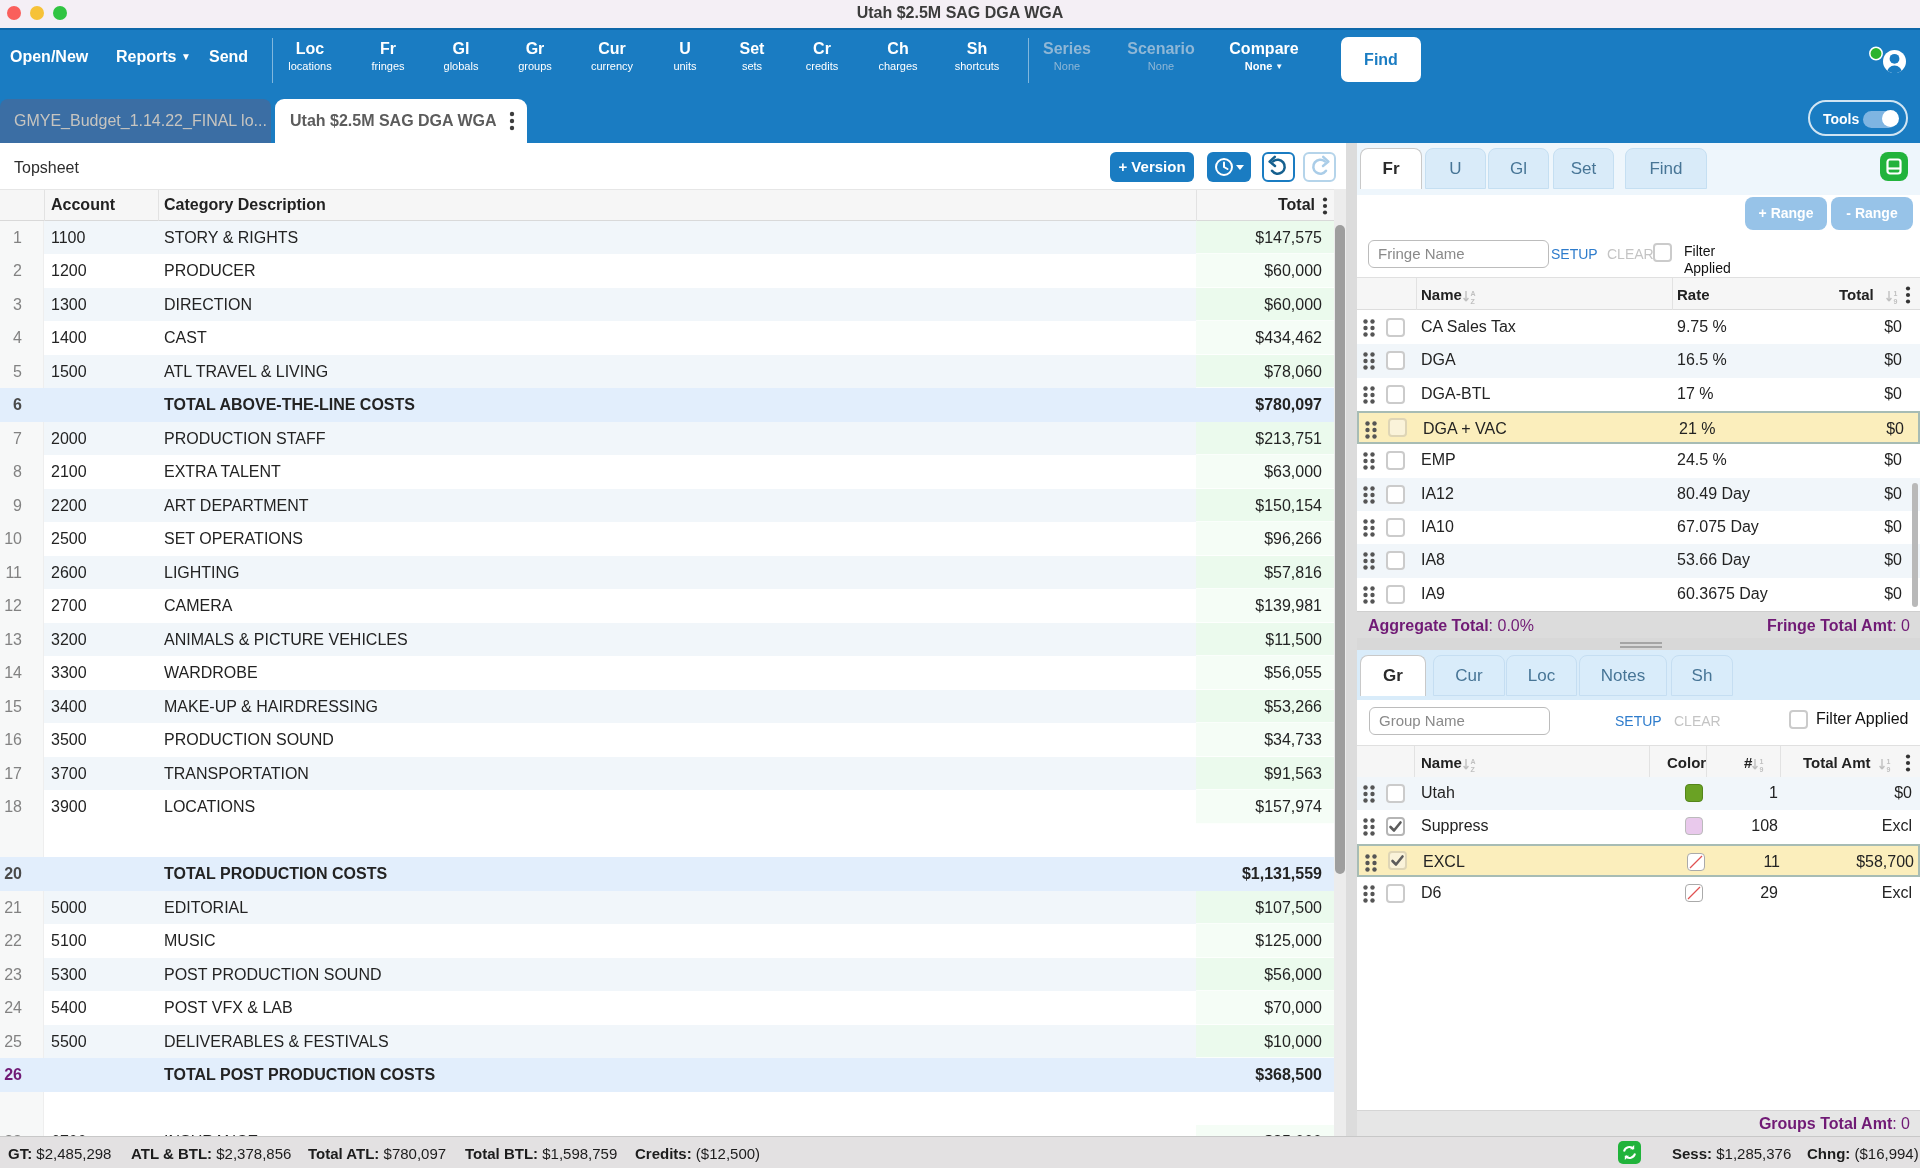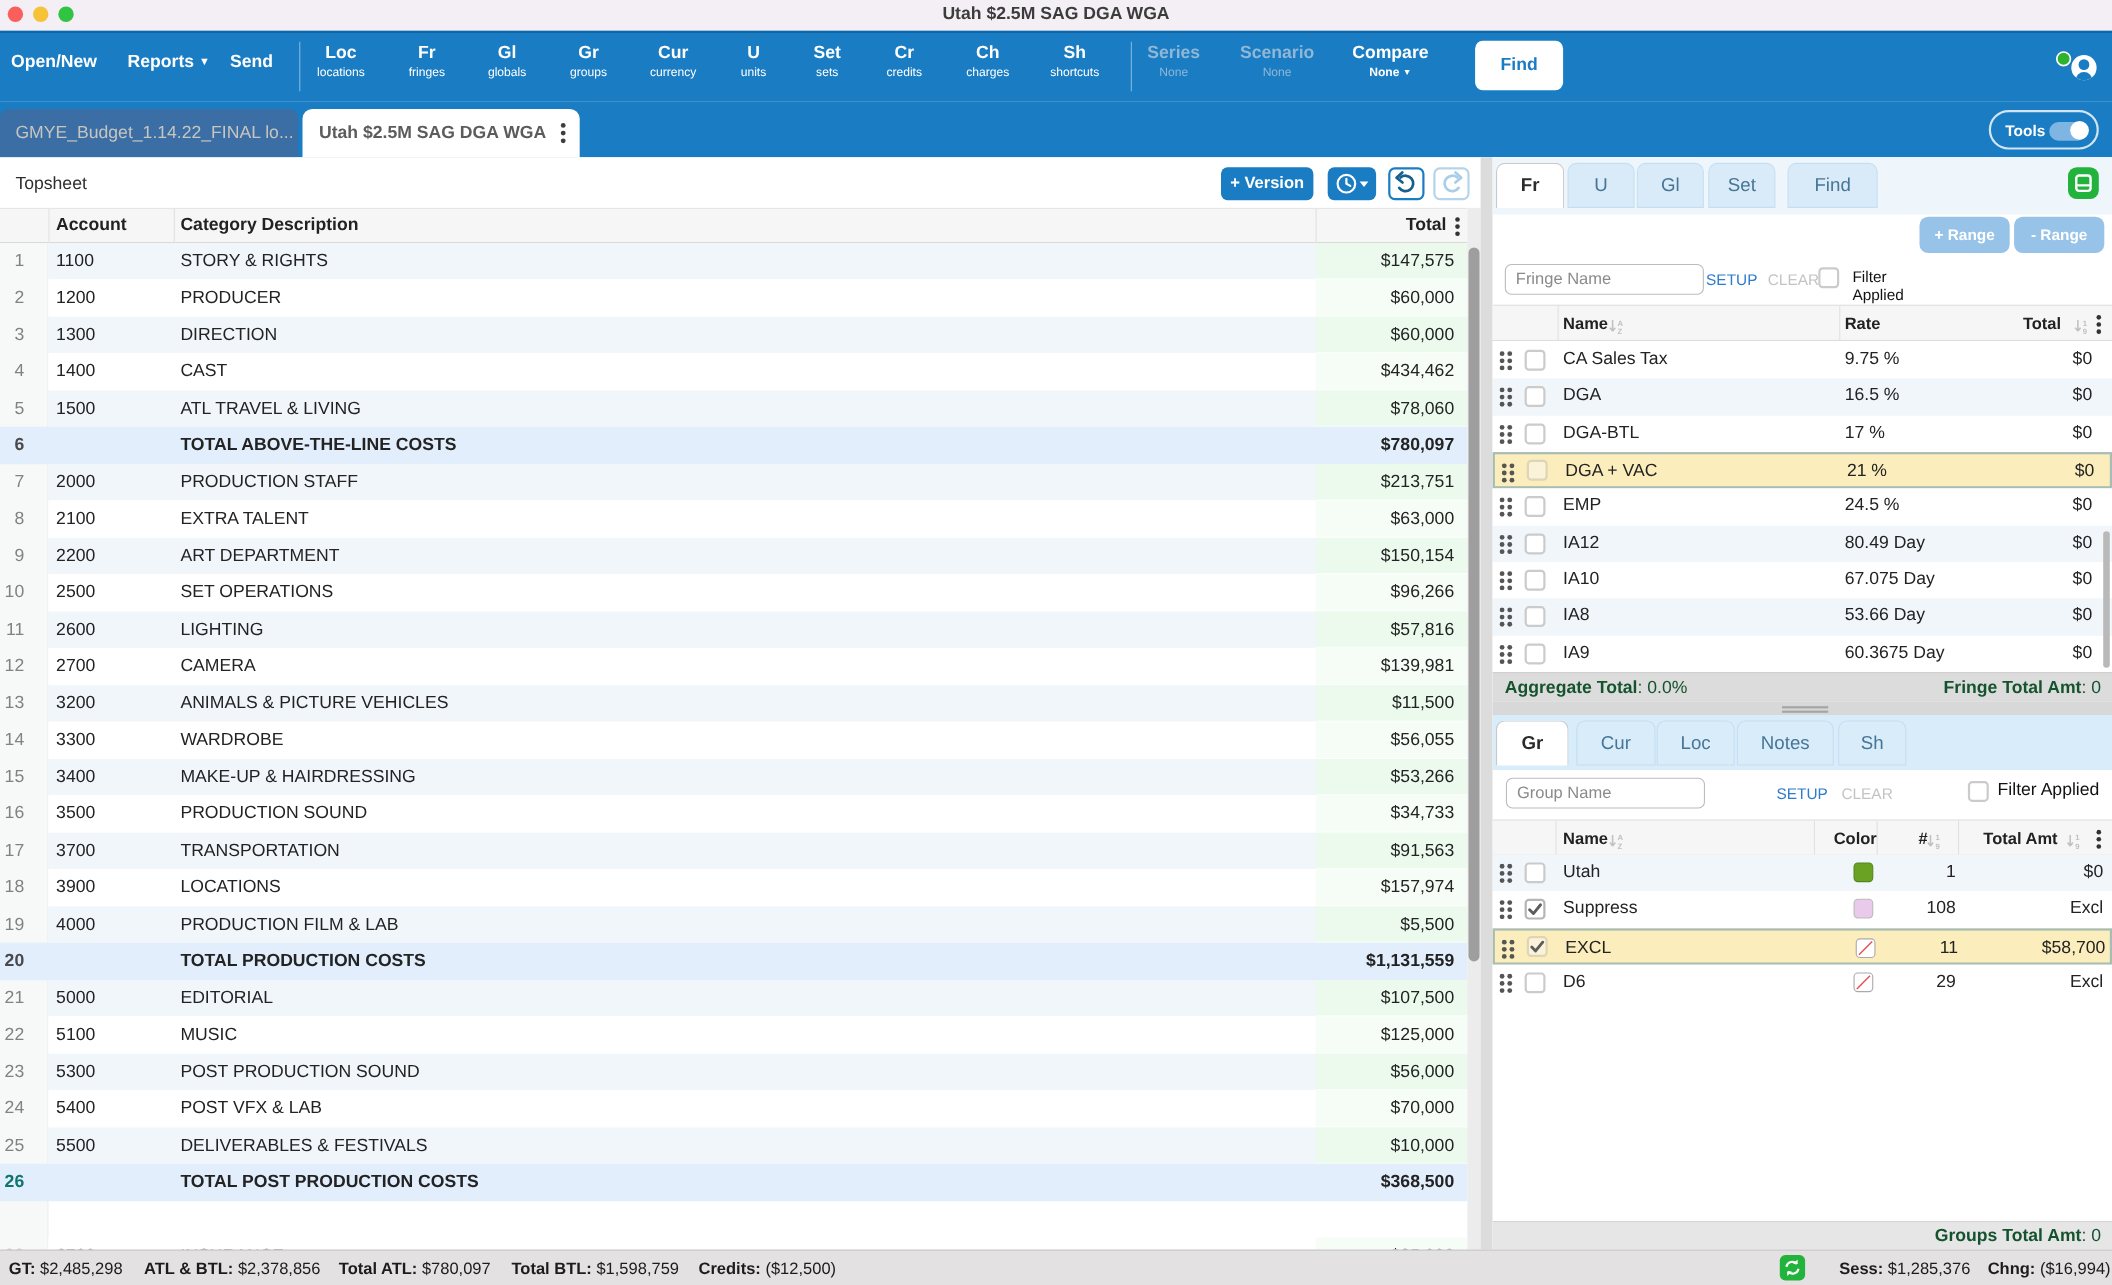--- a/index.html
+++ b/index.html
@@ -45,21 +45,21 @@
 .ptab{position:absolute;height:41px;border-radius:8px 8px 0 0;font-size:17px;text-align:center;}
 .ptab.on{background:#fff;border:1px solid #c9c9c9;border-bottom:none;color:#2b2b2b;font-weight:bold;z-index:2;}
 .ptab.off{background:#d9ebf9;border:1px solid #c5dff2;color:#477596;}
 .rangebtn{position:absolute;top:54px;width:82px;height:33px;background:#97c3e8;border-radius:8px;color:#fff;font-size:14px;font-weight:bold;text-align:center;line-height:33px;}
 .finput{position:absolute;width:181px;height:28px;border:1.5px solid #bcbcbc;border-radius:6px;color:#8a8a8a;font-size:15px;line-height:25px;padding-left:9px;background:#fff;}
 .setup{position:absolute;color:#2e7ccc;font-size:14px;}
 .clear{position:absolute;color:#c4c4c4;font-size:14px;}
 .rthead{position:absolute;left:0;width:563px;height:33px;background:#f6f6f6;border-top:1px solid #e0e0e0;border-bottom:1px solid #ddd;font-weight:bold;color:#222;font-size:15px;}
 .rrow{position:absolute;left:0;width:563px;height:33.4px;font-size:16px;color:#232323;}
 .rrow.sel{background:#fbeebc;border:2px solid #a7bcb4;}
-.rfoot{position:absolute;left:0;width:563px;height:27px;background:#dcdcdc;font-size:16px;color:#14532d;line-height:27px;}
+.rfoot{position:absolute;left:0;width:563px;height:27px;background:#dcdcdc;font-size:16px;color:#701a75;line-height:27px;}
 </style></head><body>
 
 <div id="titlebar">
 <div class="tl" style="left:7px;background:#fa5f5c;"></div>
 <div class="tl" style="left:30px;background:#f6c237;"></div>
 <div class="tl" style="left:53px;background:#30c442;"></div>
 <div id="ttext">Utah $2.5M SAG DGA WGA</div>
 </div>
 <div id="nav">
 <div style="position:absolute;left:0;top:0;width:1920px;height:2px;background:#0e67a9;"></div>
@@ -297,27 +297,20 @@
       <div style="position:absolute;left:1152px;top:0;width:138px;height:100%;background:#ebfaed;border-bottom:1px solid rgba(255,255,255,0.75);"></div>
       <div class="mtot">$91,563</div>
     </div>
 <div class="mrow" style="top:647.2px;height:33.5px;background:#ffffff;">
       <div class="mnum" style="left:-44px;">18</div>
       <div class="macct">3900</div>
       <div class="mdesc">LOCATIONS</div>
       <div style="position:absolute;left:1152px;top:0;width:138px;height:100%;background:#f5fdf6;border-bottom:1px solid rgba(255,255,255,0.75);"></div>
       <div class="mtot">$157,974</div>
     </div>
-<div class="mrow" style="top:680.7px;height:33.5px;background:#f1f6fa;">
-      <div class="mnum" style="left:-44px;">19</div>
-      <div class="macct">4000</div>
-      <div class="mdesc">PRODUCTION FILM &amp; LAB</div>
-      <div style="position:absolute;left:1152px;top:0;width:138px;height:100%;background:#ebfaed;border-bottom:1px solid rgba(255,255,255,0.75);"></div>
-      <div class="mtot">$5,500</div>
-    </div>
 <div class="mrow tot" style="top:714.2px;height:33.5px;background:#e2eefc;">
       <div class="mnum" style="color:#4a4a4a;font-weight:bold;left:0;">20</div>
       <div class="mdesc" style="left:164px;font-weight:bold;">TOTAL PRODUCTION COSTS</div>
       <div class="mtot" style="font-weight:bold;">$1,131,559</div>
     </div>
 <div class="mrow" style="top:747.7px;height:33.5px;background:#f1f6fa;">
       <div class="mnum" style="left:-44px;">21</div>
       <div class="macct">5000</div>
       <div class="mdesc">EDITORIAL</div>
       <div style="position:absolute;left:1152px;top:0;width:138px;height:100%;background:#ebfaed;border-bottom:1px solid rgba(255,255,255,0.75);"></div>
@@ -345,21 +338,21 @@
       <div class="mtot">$70,000</div>
     </div>
 <div class="mrow" style="top:881.7px;height:33.5px;background:#f1f6fa;">
       <div class="mnum" style="left:-44px;">25</div>
       <div class="macct">5500</div>
       <div class="mdesc">DELIVERABLES &amp; FESTIVALS</div>
       <div style="position:absolute;left:1152px;top:0;width:138px;height:100%;background:#ebfaed;border-bottom:1px solid rgba(255,255,255,0.75);"></div>
       <div class="mtot">$10,000</div>
     </div>
 <div class="mrow tot" style="top:915.2px;height:33.5px;background:#e2eefc;">
-      <div class="mnum" style="color:#0f766e;font-weight:bold;left:0;">26</div>
+      <div class="mnum" style="color:#701a75;font-weight:bold;left:0;">26</div>
       <div class="mdesc" style="left:164px;font-weight:bold;">TOTAL POST PRODUCTION COSTS</div>
       <div class="mtot" style="font-weight:bold;">$368,500</div>
     </div>
 <div class="mrow" style="top:982.2px;height:33.5px;background:#ffffff;">
       <div class="mnum" style="left:-44px;">28</div>
       <div class="macct">6700</div>
       <div class="mdesc">INSURANCE</div>
       <div style="position:absolute;left:1152px;top:0;width:138px;height:100%;background:#f5fdf6;border-bottom:1px solid rgba(255,255,255,0.75);"></div>
       <div class="mtot">$25,000</div>
     </div>

